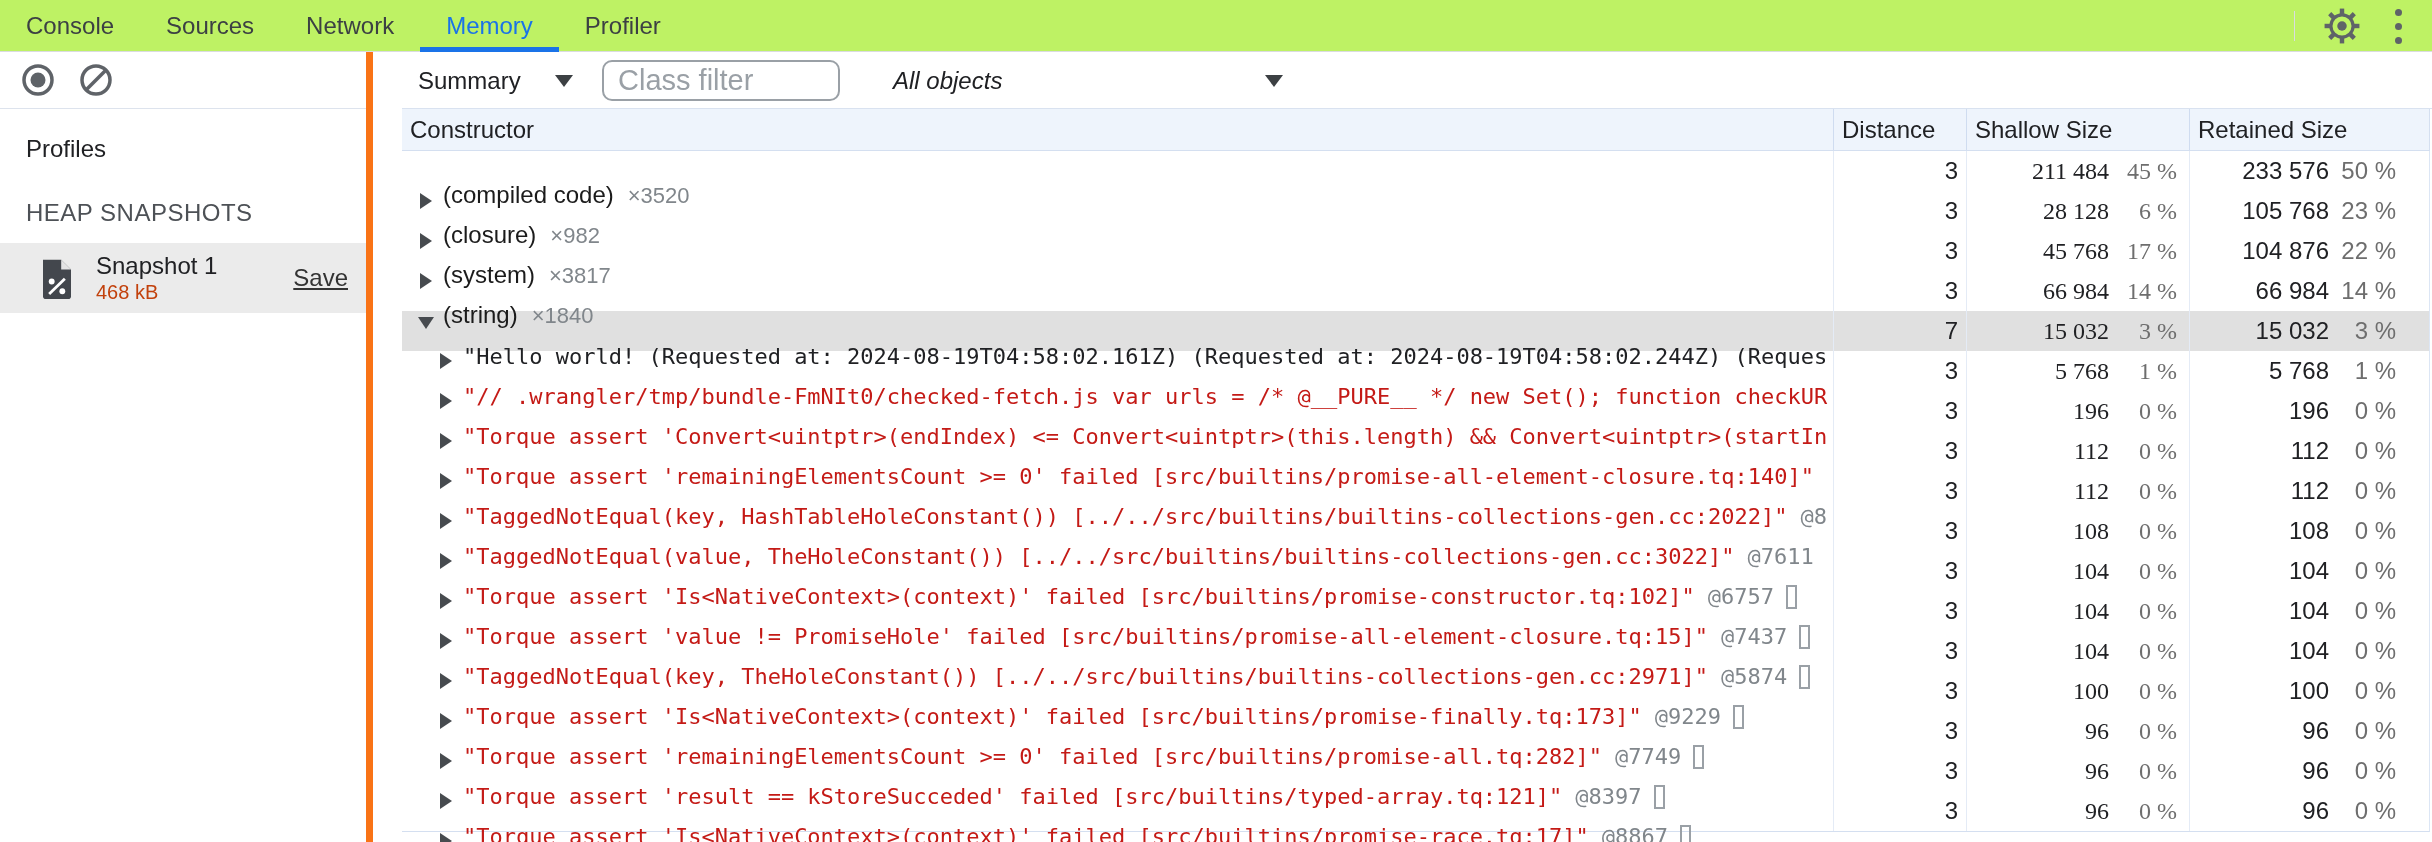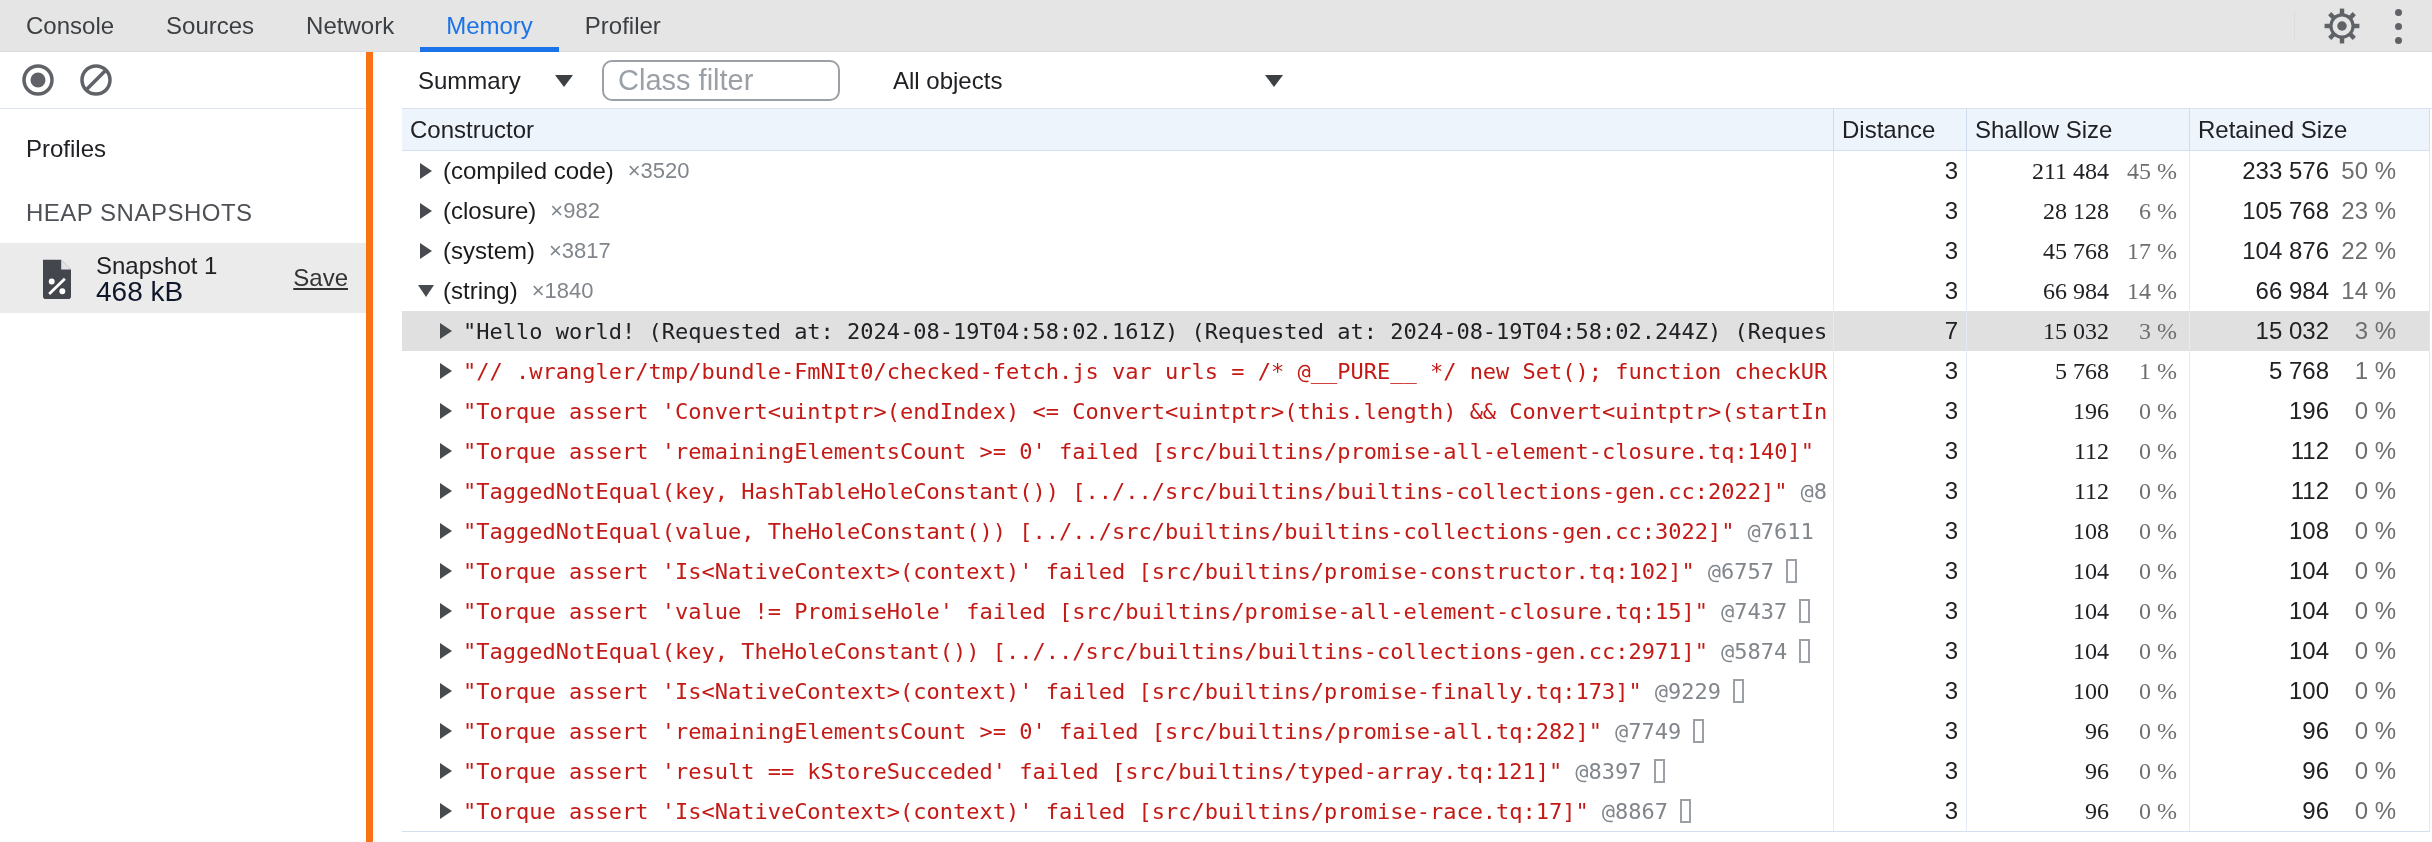--- a/index.html
+++ b/index.html
@@ -8,21 +8,21 @@
     width:2432px; height:842px; overflow:hidden;
     background:#ffffff; color:#202124;
     font-family:"Liberation Sans", sans-serif;
     font-size:24px;
     position:relative;
   }
 
   
   .tabbar {
     position:absolute; left:0; top:0; width:2432px; height:52px;
-    background:#e5e5e5; border-bottom:1px solid #dadce0;
+    background:#bef264; border-bottom:1px solid #dadce0;
     display:flex; align-items:stretch;
   }
   .tab {
     position:relative; padding:0 26px; display:flex; align-items:center;
     color:#3c4043; cursor:default;
   }
   .tab.active { color:#1a73e8; }
   .tab.active::after {
     content:""; position:absolute; left:0; right:0; bottom:-1px; height:5px;
     background:#1a73e8;
@@ -46,21 +46,21 @@
     display:flex; align-items:center; padding-left:20px; gap:22px;
   }
   .profiles-label { margin:26px 0 0 26px; color:#202124; }
   .heap-label { margin:36px 0 0 26px; color:#4d5156; letter-spacing:0.5px; }
   .snap-item {
     margin-top:16px; height:70px; background:#ebebeb;
     display:flex; align-items:center; padding:0 18px 0 40px;
   }
   .snap-texts { margin-left:22px; flex:1; }
   .snap-title { color:#202124; line-height:28px; }
-  .snap-size { color:#0f172a; font-size:28px; line-height:24px; }
+  .snap-size { color:#c2410c; font-size:20px; line-height:24px; }
   .save-link { color:#333; text-decoration:underline; cursor:pointer; }
 
   
   .main { position:absolute; left:402px; top:52px; right:0; bottom:0; }
   .main-toolbar {
     height:57px; border-bottom:1px solid #d9e2f0; position:relative;
   }
   .summary-select {
     position:absolute; left:16px; top:0; height:57px;
     display:flex; align-items:center; gap:34px; cursor:default;
@@ -71,41 +71,41 @@
   }
   .class-filter {
     position:absolute; left:200px; top:8px; width:238px; height:41px;
     border:2px solid #9aa0a6; border-radius:10px; padding:0 14px;
     font-family:"Liberation Sans", sans-serif; font-size:29px; color:#202124;
     outline:none; background:#fff;
   }
   .class-filter::placeholder { color:#9aa0a6; }
   .objects-select {
     position:absolute; left:491px; top:0; height:57px; width:390px;
-    display:flex; align-items:center; justify-content:space-between; cursor:default;
+    display:flex; align-items:center; justify-content:space-between; cursor:default;font-style:italic;
   }
 
   
   .grid { position:absolute; left:0; top:57px; right:2px; }
   .ghead {
     height:42px; background:#eef4fc; border-bottom:1px solid #d4dff0;
     border-right:1px solid #d4dff0;
     display:flex; color:#202124;
   }
   .ghead .hc { line-height:42px; padding-left:8px; overflow:hidden; white-space:nowrap; }
   .hc.h-ctor { width:1431px; }
   .hc.h-dist { width:133px; border-left:1px solid #cfdcf0; }
   .hc.h-sh   { width:223px; border-left:1px solid #cfdcf0; }
   .hc.h-re   { flex:1;      border-left:1px solid #cfdcf0; }
 
   .gbody { border-bottom:1px solid #d4dff0; border-right:1px solid #dce6f5; }
   .row { height:40px; display:flex; background:#fff; }
   .row.sel { background:#e0e0e0; }
   .cell { height:40px; overflow:hidden; white-space:nowrap; }
-  .c-ctor { width:1431px; display:flex; align-items:center; }
+  .c-ctor { width:1431px; display:flex; align-items:flex-end;margin-top:18px; }
   .c-dist { width:133px; border-left:1px solid #e4ebf6; text-align:right;
             padding-right:8px; line-height:40px; }
   .c-sh   { width:223px; border-left:1px solid #e4ebf6; display:flex; align-items:center;font-family:Liberation Serif, serif; }
   .c-re   { flex:1;      border-left:1px solid #e4ebf6; display:flex; align-items:center; }
   .num { flex:1; text-align:right; color:#202124; }
   .pct { text-align:right; color:#6e6e6e; }
   .pct-s { width:80px;  padding-right:12px; }
   .pct-r { width:100px; padding-right:33px; }
 
   .tri-r {

